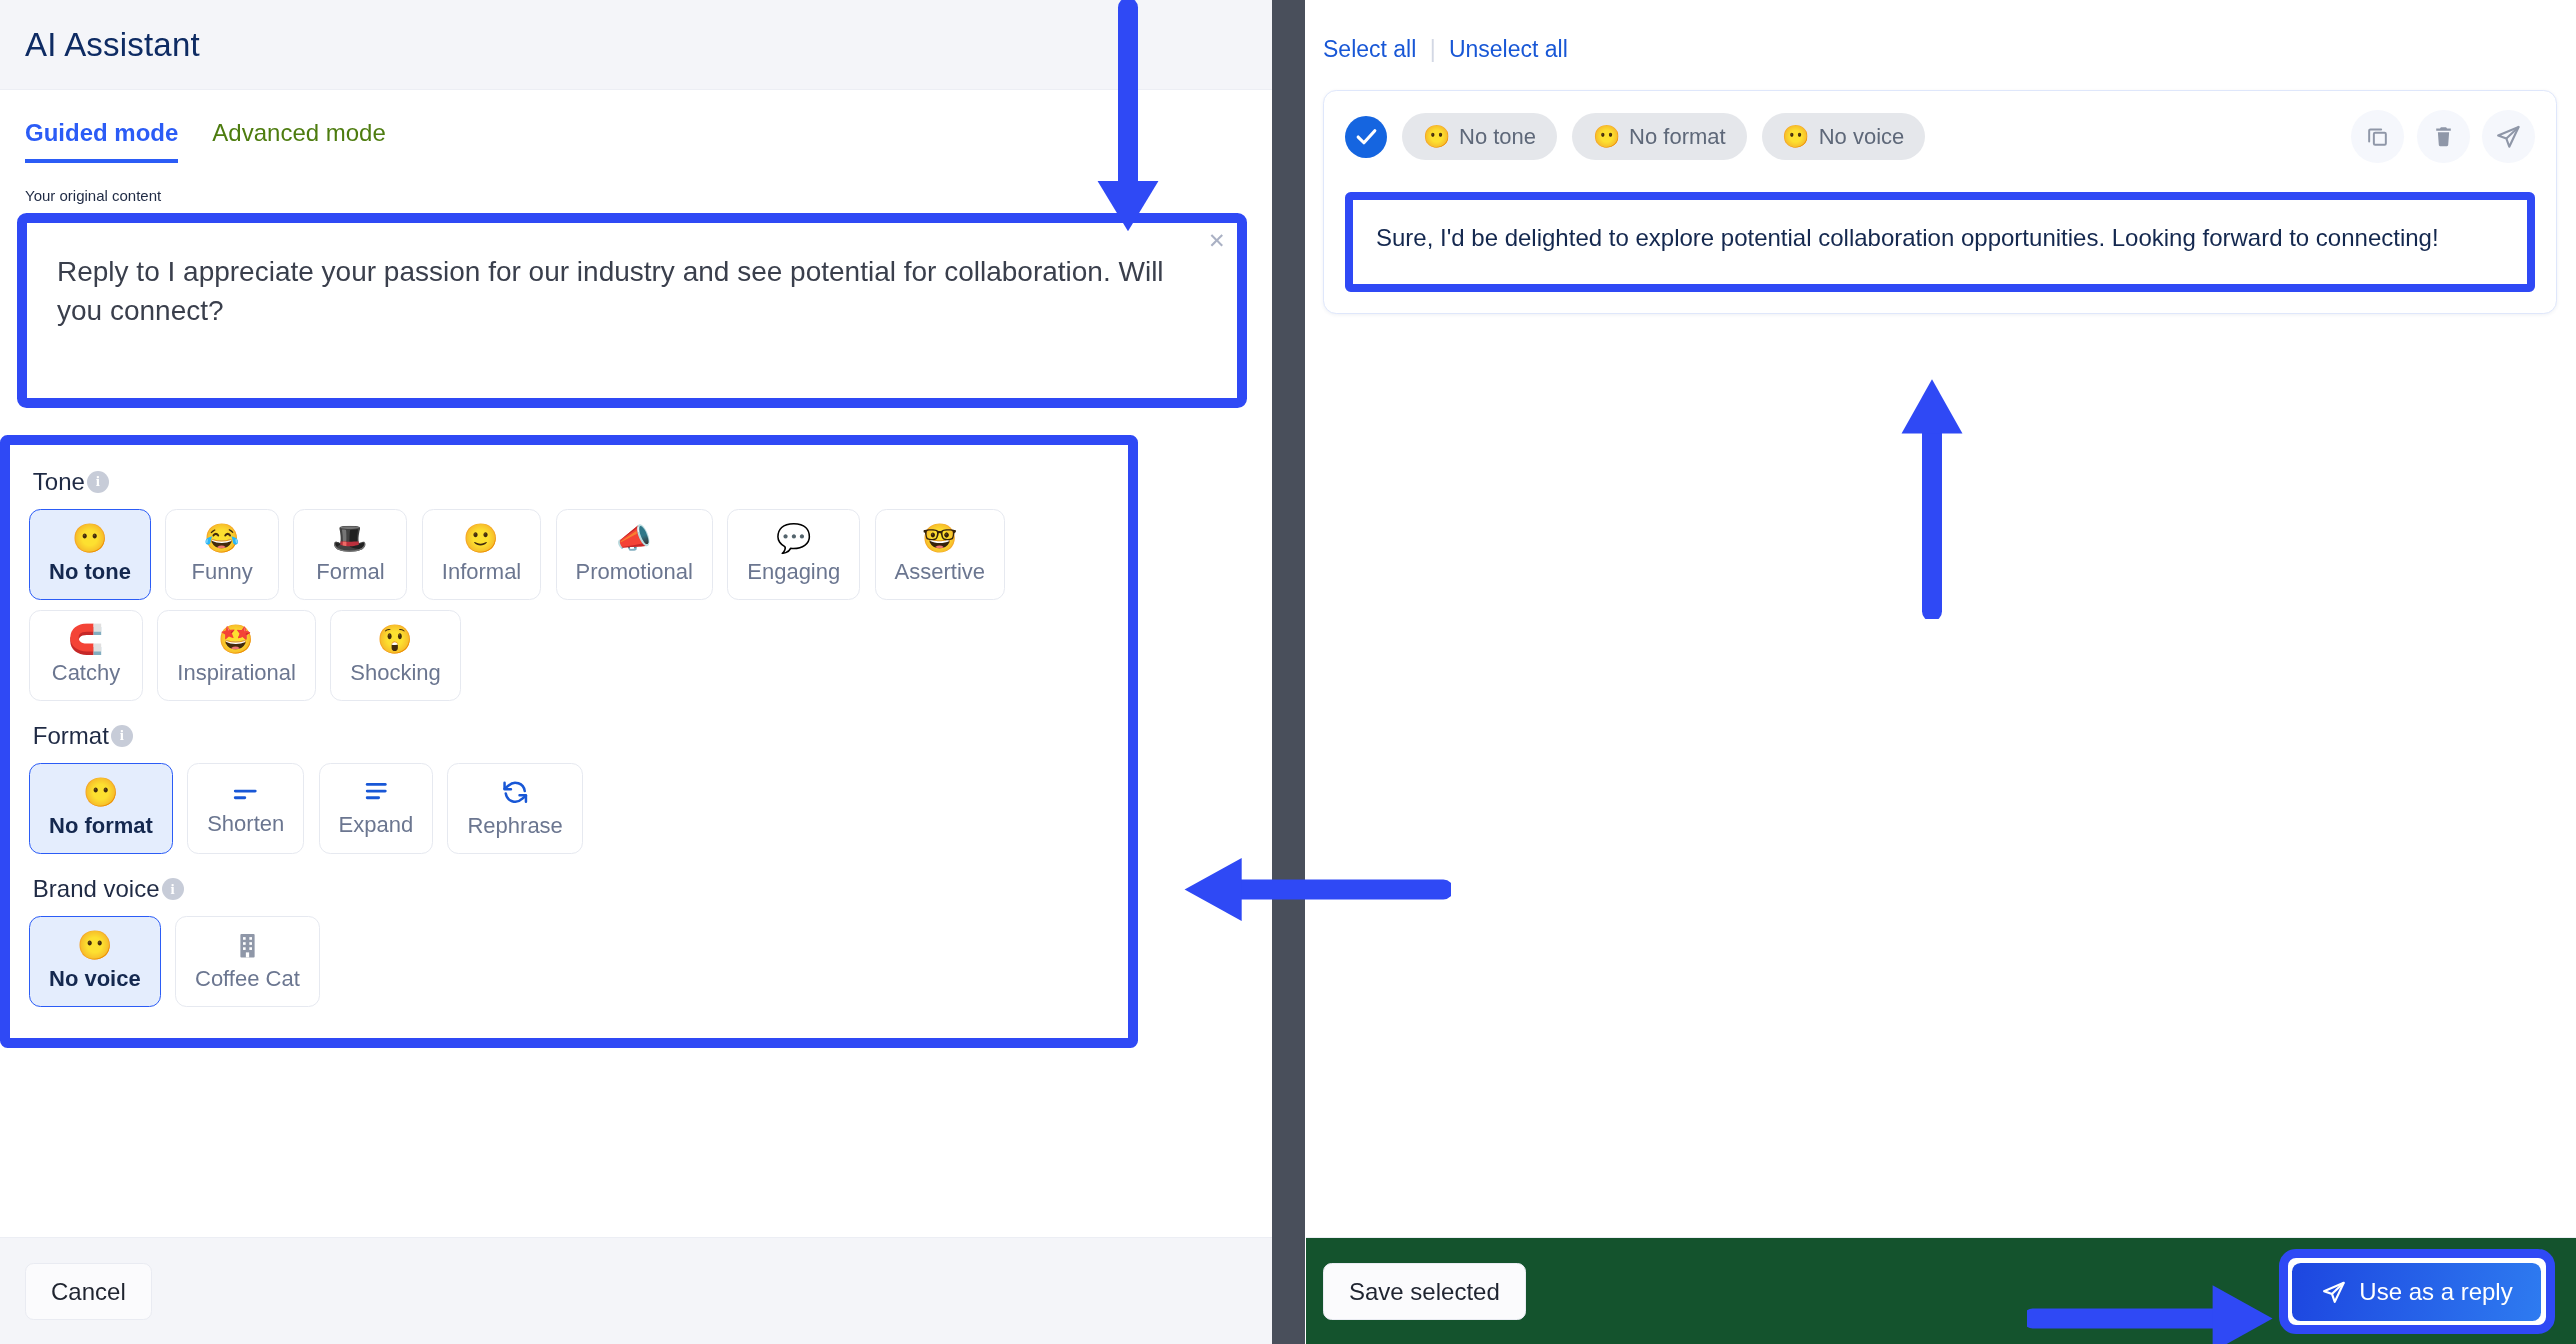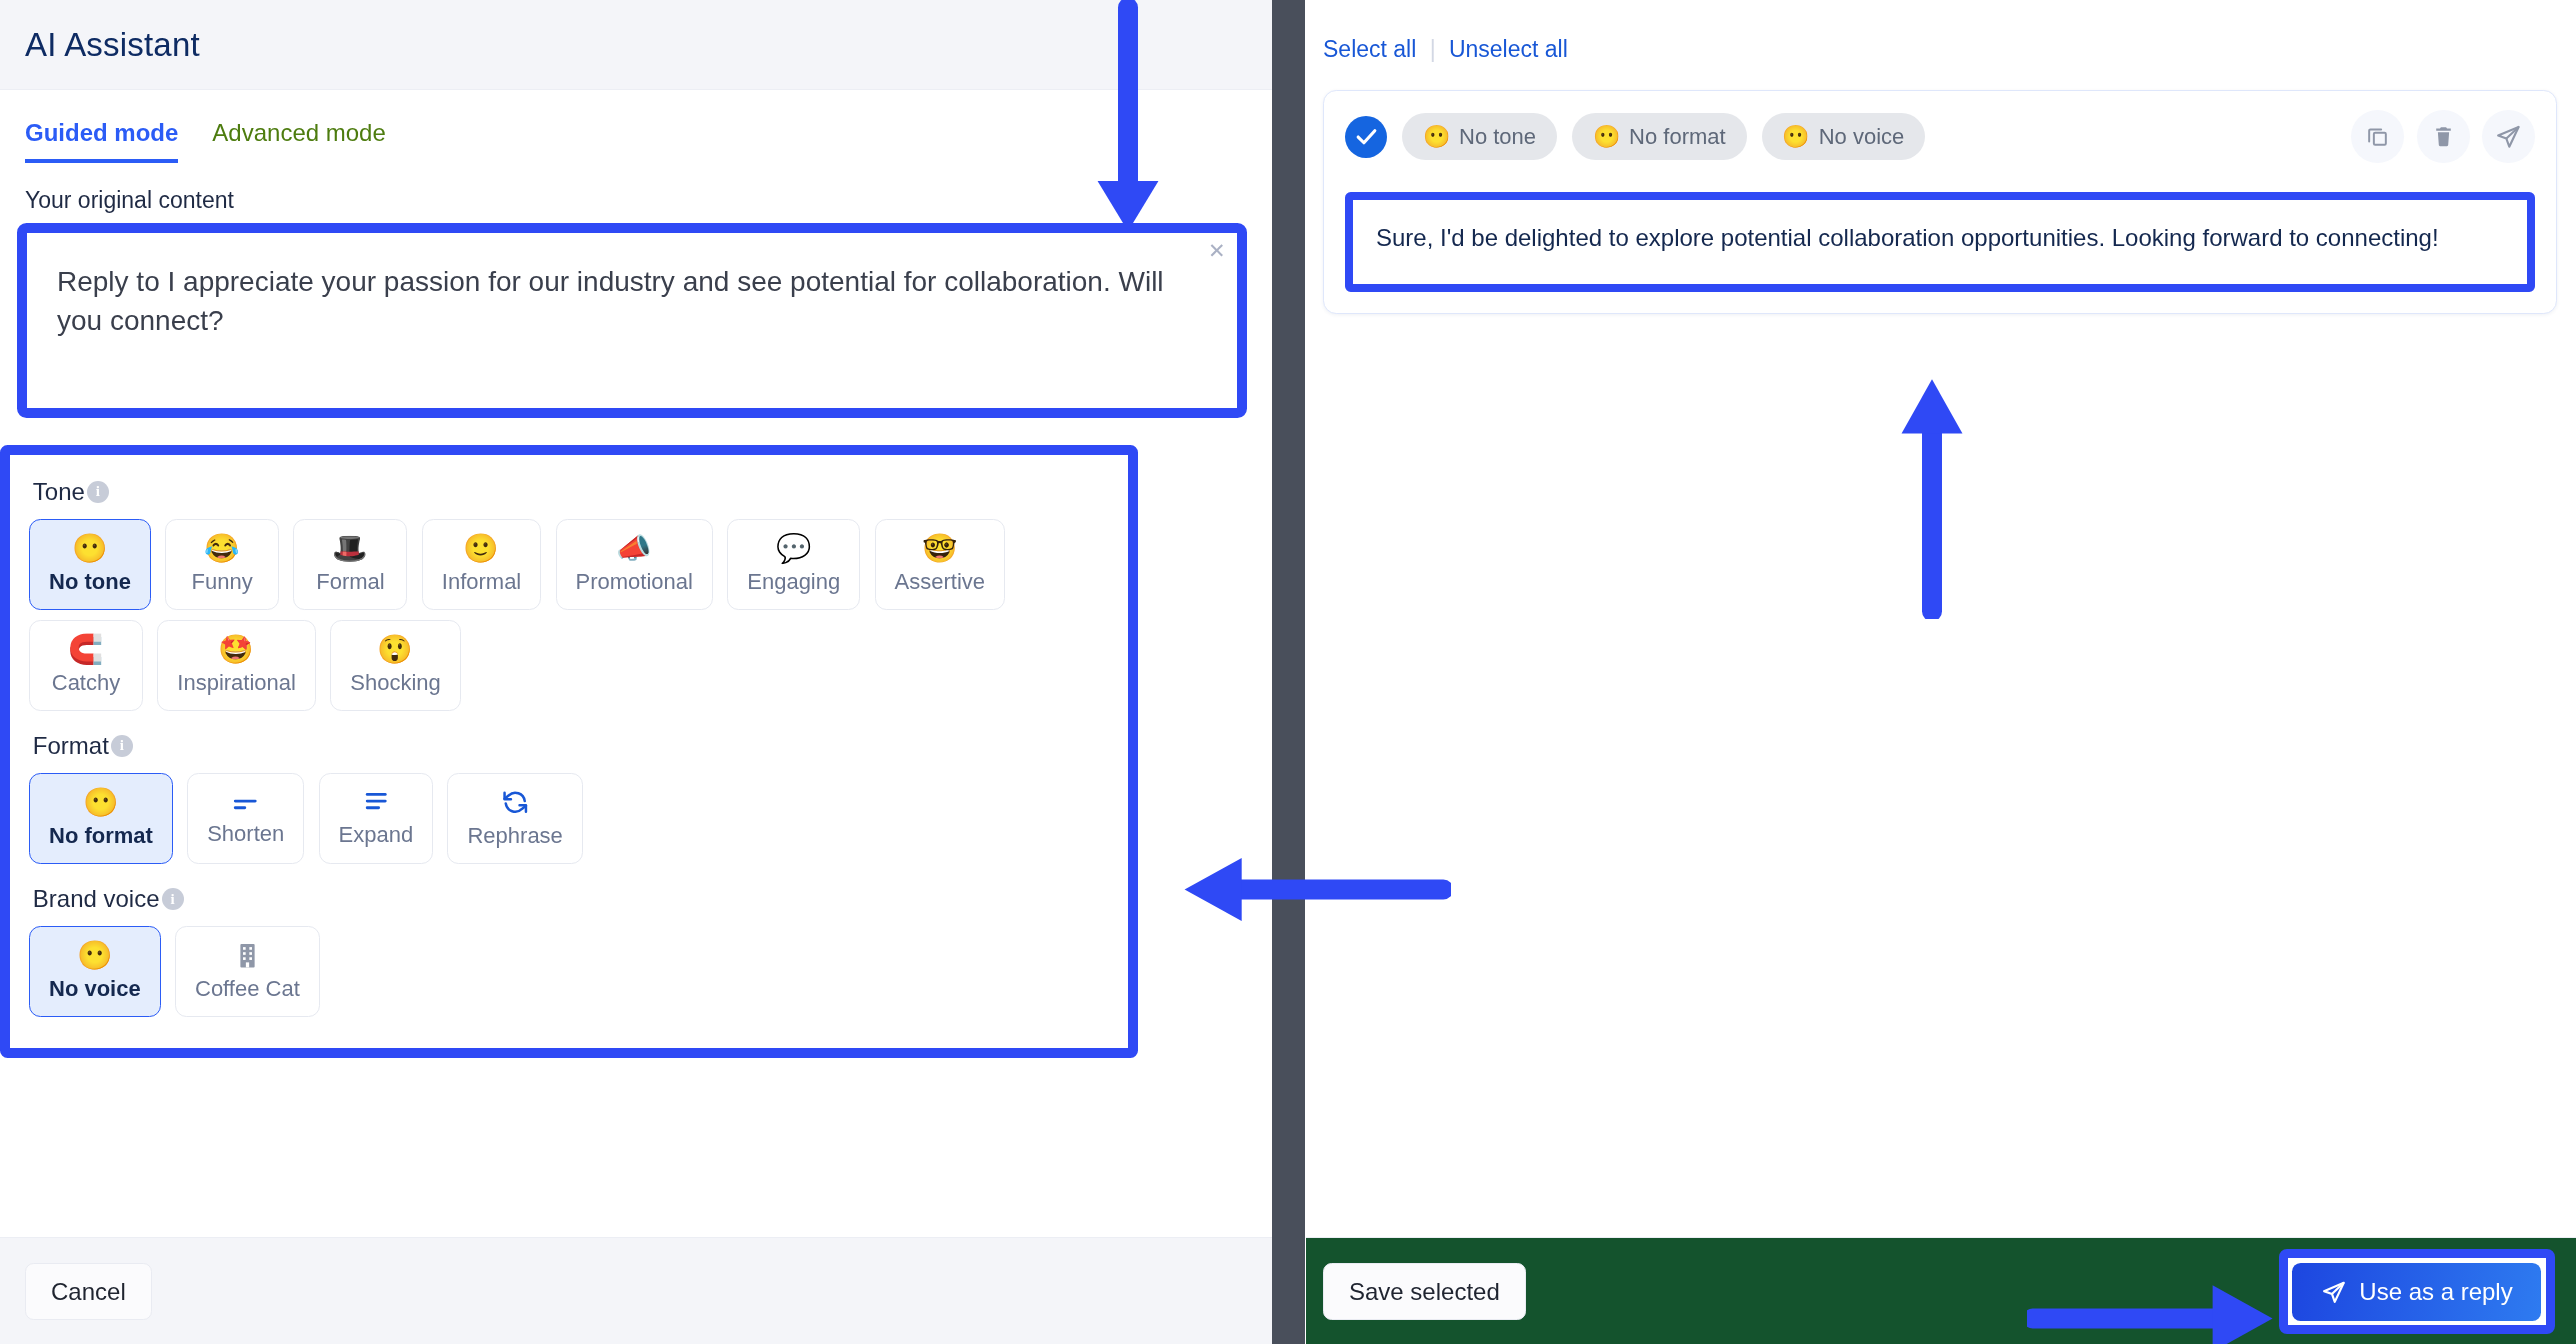--- a/index.html
+++ b/index.html
@@ -34,21 +34,21 @@
   }
   .tab {
     font-size: 24px; color: #4d7c0f; padding-bottom: 12.4px;
     cursor: pointer; font-weight: 400;
   }
   .tab.active {
     color: #2b5cf6; font-weight: 700;
     border-bottom: 4.8px solid #2b5cf6;
   }
   .section-label {
-    font-size: 23px; color: #1f2a44;
+    font-size: 15px; color: #1f2a44;
     padding: 24px 25px 9.5px 25px;
   }
 
   
   .orig-wrap {
     margin: 0 25px 0 17px;
     border: 10.5px solid #2f49f5;
     border-radius: 9.5px;
     background: #fff;
     height: 195px;
@@ -197,21 +197,21 @@
   }
   .btn-save {
     background: #fbfbfd; border: 1px solid #e9ebf2;
     border-radius: 8.6px;
     font-size: 24px; color: #1f2430;
     padding: 13.3px 25px; cursor: pointer;
   }
   .reply-highlight {
     margin-left: auto;
     border: 9.5px solid #2f49f5;
-    border-radius: 8px;
+    border-radius: 17px;
     padding: 4.8px;
     background: #fff;
   }
   .btn-reply {
     background: linear-gradient(100deg, #1d46e0 0%, #2e7bf0 100%);
     border: none; border-radius: 8.6px;
     color: #fff; font-size: 24px;
     padding: 15px 28.5px;
     display: flex; align-items: center; gap: 12.4px;
     cursor: pointer; white-space: nowrap;

